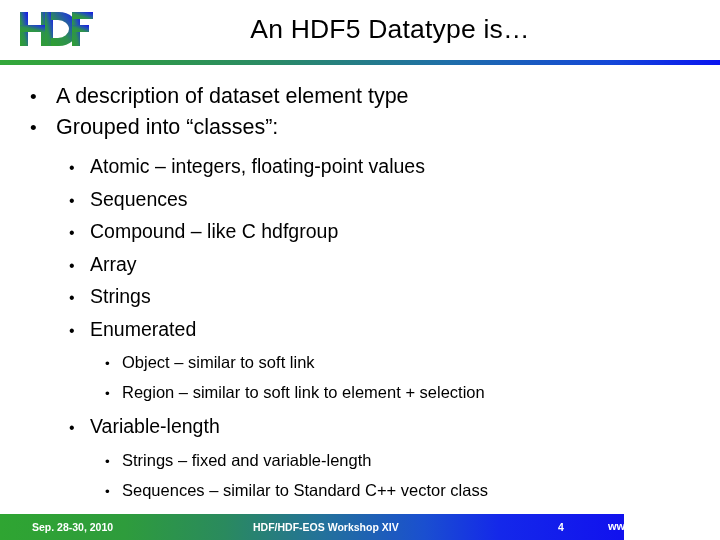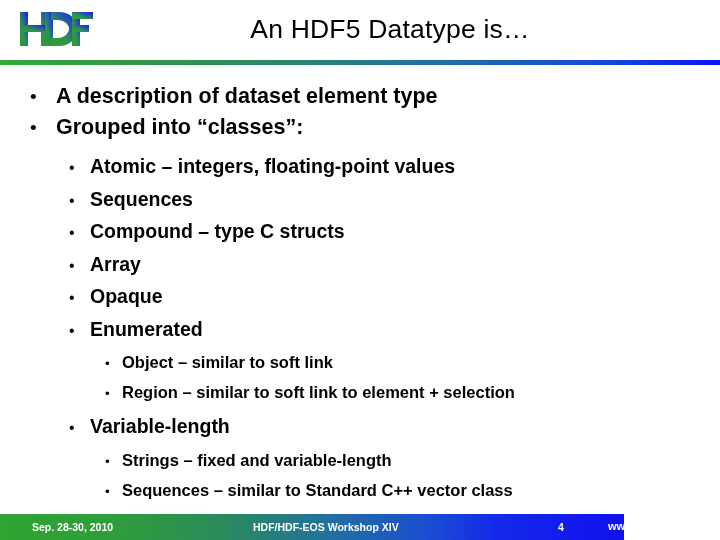--- a/index.html
+++ b/index.html
@@ -72,21 +72,20 @@
 
   .bullet .dot {
     flex: 0 0 auto;
     text-align: left;
     color: #000000;
   }
 
   .bullet .txt {
     flex: 1 1 auto;
     white-space: nowrap;
-    font-weight: bold;
   }
 
   
   .lvl1 {
     margin-left: 30px;
     font-size: 21.5px;
     line-height: 31px;
   }
   .lvl1 .dot {
     width: 26px;
@@ -211,31 +210,31 @@
     <span class="txt">Atomic – integers, floating-point values</span>
   </div>
 
   <div class="bullet lvl2">
     <span class="dot">•</span>
     <span class="txt">Sequences</span>
   </div>
 
   <div class="bullet lvl2">
     <span class="dot">•</span>
-    <span class="txt">Compound – type C structs</span>
+    <span class="txt">Compound – like C hdfgroup</span>
   </div>
 
   <div class="bullet lvl2">
     <span class="dot">•</span>
     <span class="txt">Array</span>
   </div>
 
   <div class="bullet lvl2">
     <span class="dot">•</span>
-    <span class="txt">Opaque</span>
+    <span class="txt">Strings</span>
   </div>
 
   <div class="bullet lvl2">
     <span class="dot">•</span>
     <span class="txt">Enumerated</span>
   </div>
 
   <div class="bullet lvl3 group-3">
     <span class="dot">•</span>
     <span class="txt">Object – similar to soft link</span>

